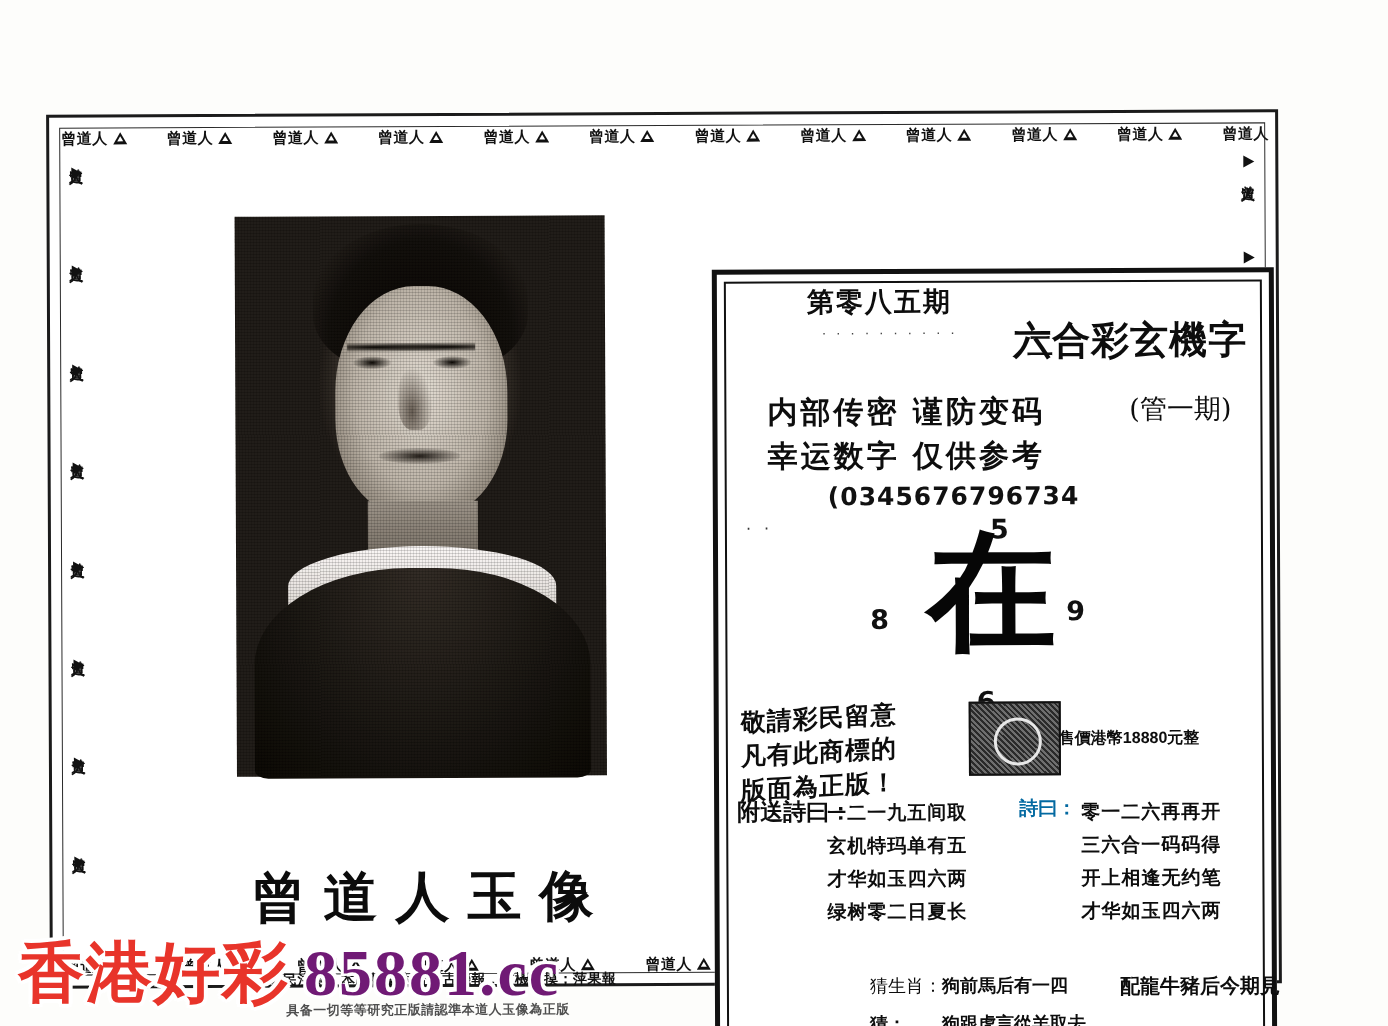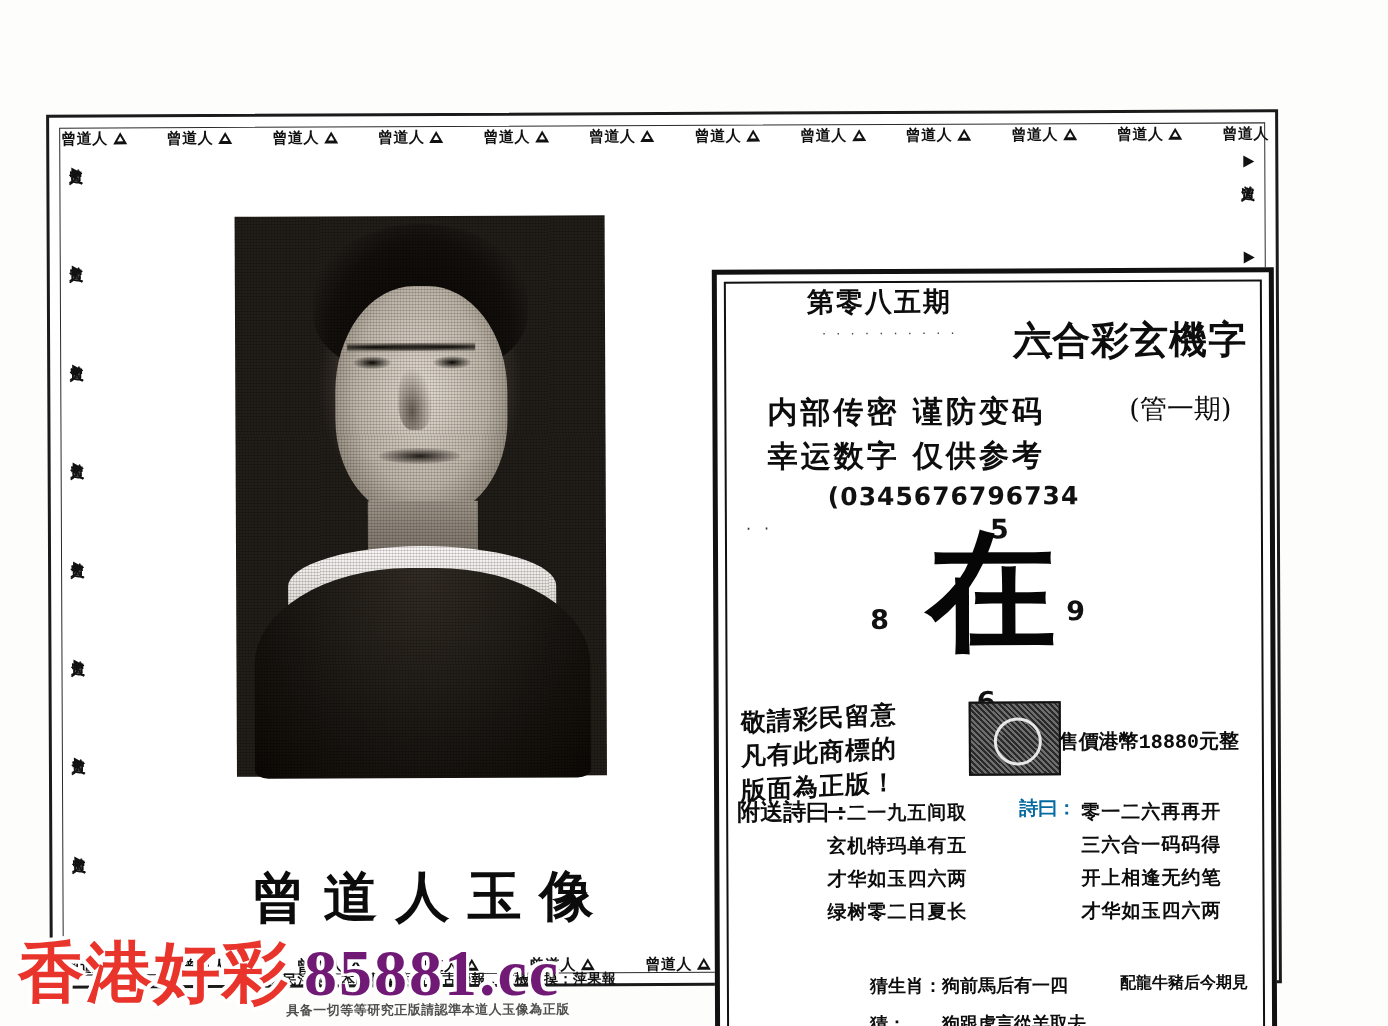--- a/index.html
+++ b/index.html
@@ -373,22 +373,22 @@
     position: absolute;
     left: 50%; top: 50%;
     width: 42px; height: 42px;
     margin: -21px 0 0 -21px;
     border: 3px solid #e8e8e8;
     border-radius: 50%;
   }
   #price {
     position: absolute;
     left: 340px; top: 455px;
-    font-family: Liberation Mono, monospace;
-    font-size: 20px;
+    font-family: Liberation Sans, sans-serif;
+    font-size: 16px;
     font-weight: bold;
     color: #0d0d0d;
     white-space: nowrap;
   }
 
   
   #poem-left-label {
     position: absolute;
     left: 18px; top: 522px;
     font-family: "DejaVu Serif", serif;
@@ -423,28 +423,28 @@
     font-size: 18px;
     font-weight: bold;
     color: #0d0d0d;
     white-space: nowrap;
   }
   #guess1-label {
     position: absolute;
     left: 150px; top: 700px;
     font-family: "DejaVu Serif", serif;
     font-size: 18px;
-    font-weight: bold;
+    font-weight: normal;
     color: #0d0d0d;
   }
   #guess1-extra {
     position: absolute;
     left: 400px; top: 700px;
     font-family: "DejaVu Serif", serif;
-    font-size: 16px;
+    font-size: 20px;
     font-weight: bold;
     color: #0d0d0d;
     white-space: nowrap;
   }
   #guess2-label {
     position: absolute;
     left: 150px; top: 738px;
     font-family: "DejaVu Serif", serif;
     font-size: 18px;
     font-weight: bold;

